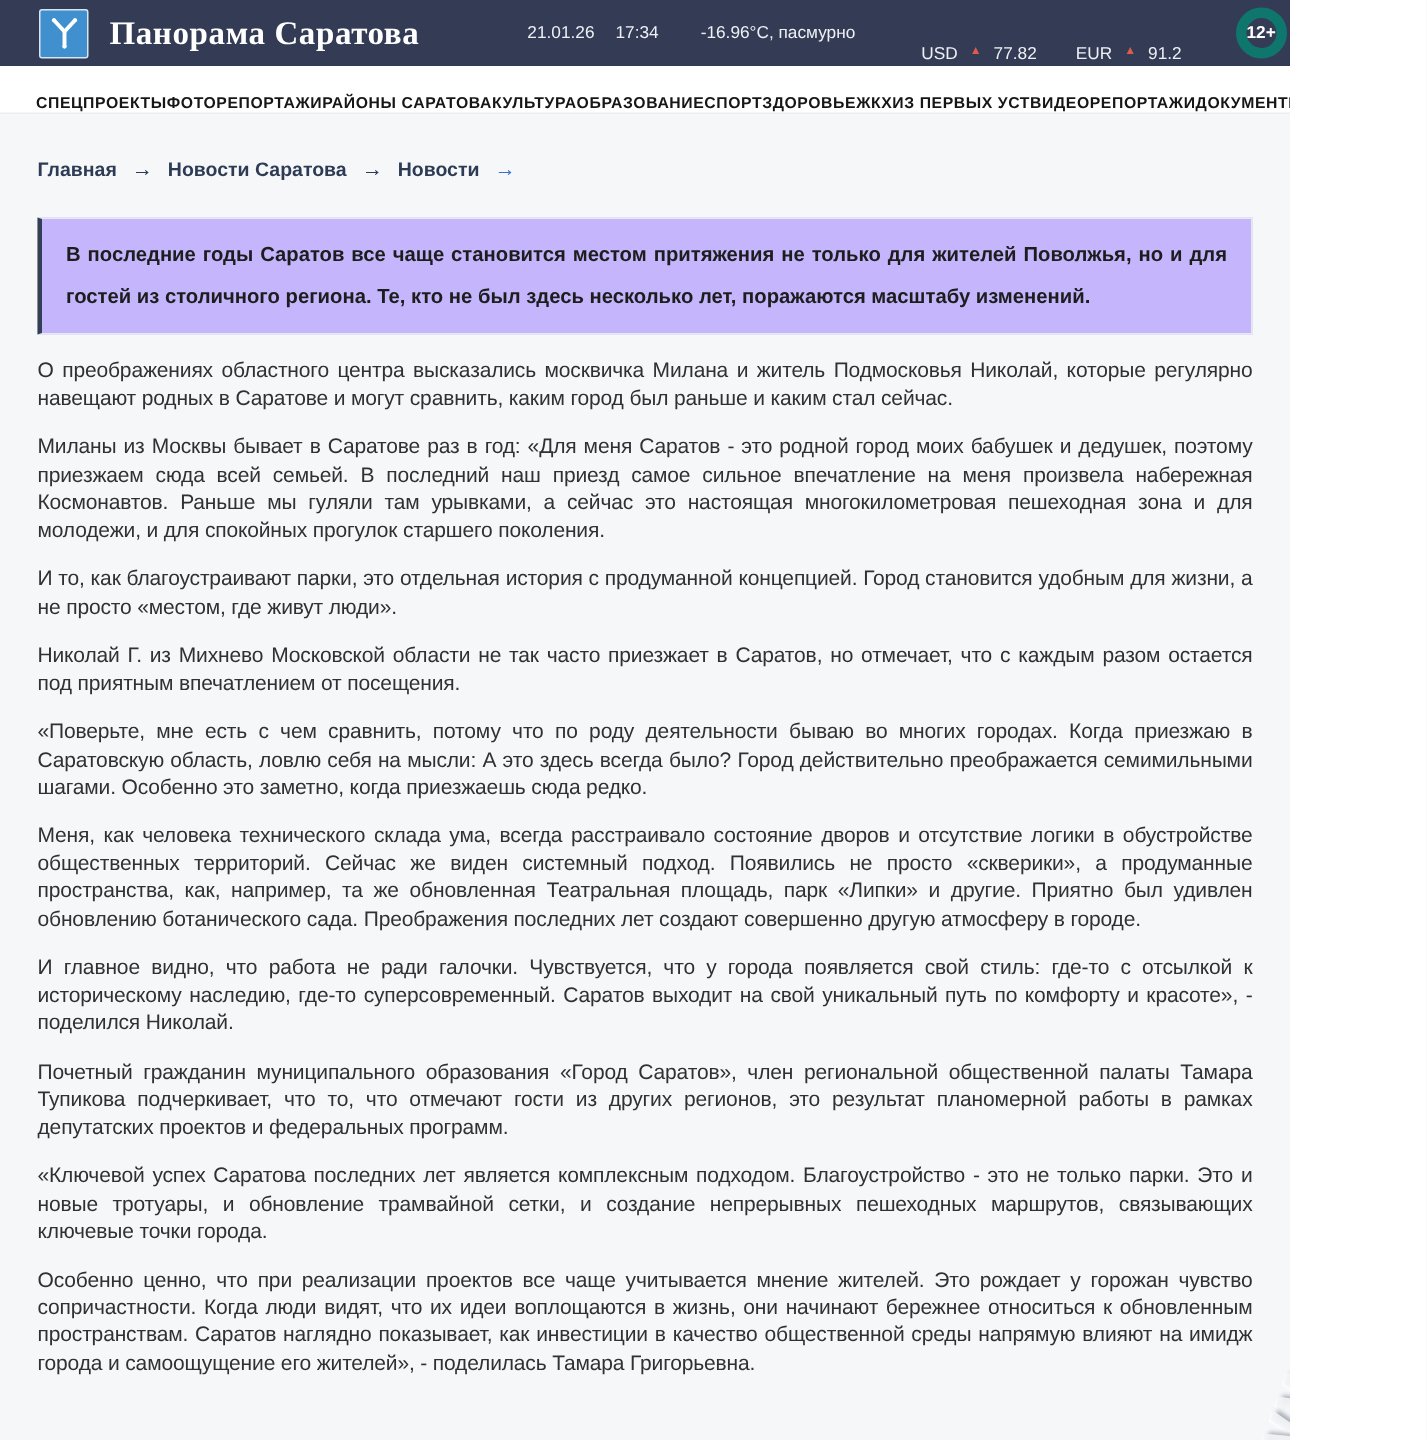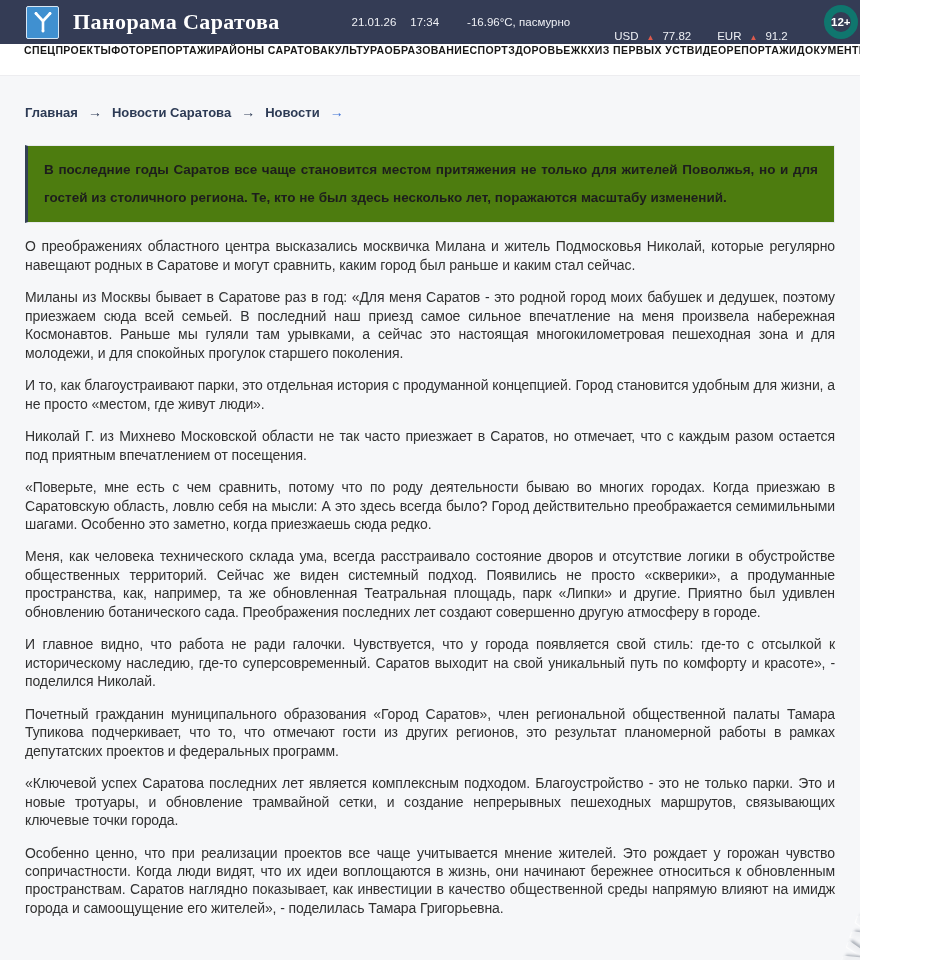--- a/index.html
+++ b/index.html
@@ -25,33 +25,33 @@
   .site-title {
     font-family:"Liberation Serif", serif; font-weight:700; font-size:22px;
     color:#ffffff; letter-spacing:0.4px; margin-right:28px; white-space:nowrap; cursor:pointer;
   }
   .burger { width:22px; display:flex; flex-direction:column; gap:4px; cursor:pointer; margin-right:16px; }
   .burger span { display:block; height:2.5px; background:#ffffff; border-radius:1px; }
   .top-info { font-size:11.5px; color:#eef0f5; white-space:nowrap; }
   .datetime { display:flex; gap:14px; margin-right:14px; }
   .weather { margin-right:30px; }
   .currencies { display:flex; gap:26px; margin-right:22px; }
-  .currency { display:flex; align-items:flex-end; gap:8px; font-size:11.5px; color:#eef0f5;margin-top:28px; }
+  .currency { display:flex; align-items:flex-start; gap:8px; font-size:11.5px; color:#eef0f5;margin-top:28px; }
   .currency .up { color:#de5a4d; font-size:8px; line-height:1; }
   .age-badge {
     width:34px; height:34px; border:7px solid #0f766e; border-radius:50%;
     display:flex; align-items:center; justify-content:center;
     font-size:11.5px; font-weight:700; color:#ffffff; flex:0 0 auto;
   }
   .top-spacer { flex:1; }
   .search-btn { width:22px; height:22px; cursor:pointer; display:flex; align-items:center; justify-content:center; margin-right:8px; }
 
   
   .mainnav {
-    height:32px; background:#ffffff; display:flex; align-items:flex-start;
+    height:32px; background:#ffffff; display:flex; align-items:flex-end;
     justify-content:space-between; padding:0 24px; border-bottom:1px solid #ededf0;
   }
   .mainnav a {
     font-size:10.5px; font-weight:700; color:#161616; text-decoration:none;
     letter-spacing:0.4px; white-space:nowrap; cursor:pointer;
   }
 
   
   .breadcrumbs { display:flex; align-items:flex-end; gap:10px; padding:28px 25px 0 25px; }
   .crumb { display:flex; align-items:center; gap:10px; }
@@ -59,21 +59,21 @@
   .crumb .arrow { color:#2d3b55; font-size:14px; font-weight:700; }
   .crumb:last-child .arrow { color:#3b6fd4; }
 
   
   .article { padding:0 25px; }
   h1.article-title {
     margin-top:17px; font-size:26.5px; font-weight:700; color:#121212;
     line-height:1.3; letter-spacing:-0.2px; max-width:900px;
   }
   .lead-box {
-    margin-top:25px; background:#4d7c0f; border:1px solid #e7e9ee;
+    margin-top:25px; background:#c4b5fd; border:1px solid #e7e9ee;
     border-left:3px solid #334054; padding:10px 16px 11px 16px;
   }
   .lead-box p {
     font-size:13.5px; font-weight:700; color:#1d1d1d; line-height:2.05;
     text-align:justify;
   }
   .article-body { margin-top:5px; }
   .article-body p {
     font-size:14px; color:#313131; line-height:1.32; text-align:justify;
     margin-top:14px; letter-spacing:-0.1px;

